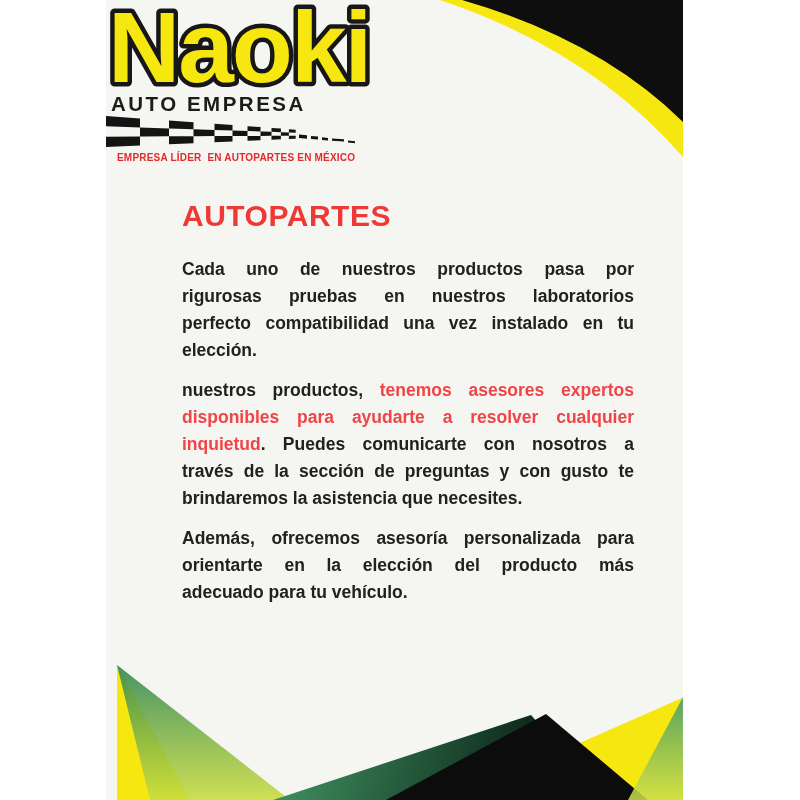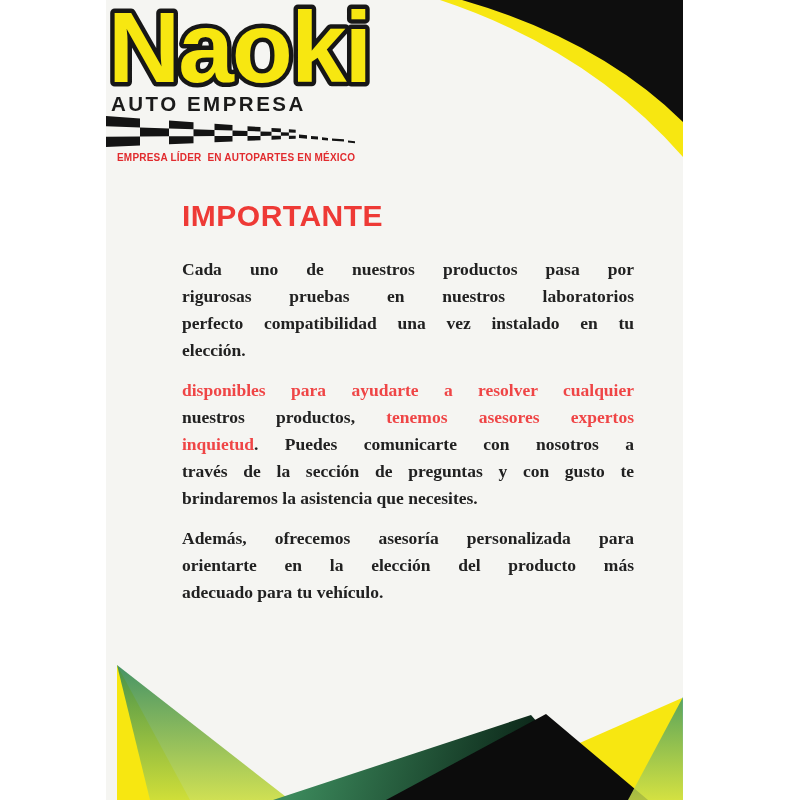--- a/index.html
+++ b/index.html
@@ -25,21 +25,21 @@
     white-space:pre;
   }
   .heading{
     position:absolute;left:182px;top:199px;
     font-size:30px;font-weight:800;color:#ee3a36;letter-spacing:0.5px;
   }
   .paragraphs{
     position:absolute;left:182px;top:256px;width:452px;
     color:#212121;font-size:17.5px;font-weight:700;
   }
-  .paragraphs .para{margin:0 0 13px 0;font-family:Liberation Serif, serif;}
+  .paragraphs .para{margin:0 0 13px 0;}
   .paragraphs .line{
     line-height:27px;height:27px;
     text-align:justify;text-align-last:justify;
     white-space:nowrap;
   }
   .paragraphs .line.last{text-align-last:left;}
   .paragraphs .red{color:#ef4546;}
 </style>
 </head>
 <body>
@@ -112,32 +112,32 @@
       <polygon points="193,19.55719402985074 201,20.157194029850743 201,23.657194029850743 193,23.05719402985074"></polygon>
       <polygon points="205,21.021194029850744 212,21.621194029850745 212,24.621194029850745 205,24.021194029850744"></polygon>
       <polygon points="216,22.363194029850746 222,22.963194029850747 222,25.56319402985075 216,24.963194029850747"></polygon>
       <polygon points="226,23.583194029850745 238,24.183194029850746 238,26.383194029850745 226,25.783194029850744"></polygon>
       <polygon points="242,25.535194029850746 249,26.135194029850748 249,28.135194029850748 242,27.535194029850746"></polygon>
     </g>
 </svg>
 
 <div class="tagline">EMPRESA LÍDER  EN AUTOPARTES EN MÉXICO</div>
 
-<div class="heading">IMPORTANTE</div>
+<div class="heading">AUTOPARTES</div>
 
 <div class="paragraphs" id="paragraphs">
     <div class="para">
       <div class="line"><span>Cada uno de nuestros productos pasa por</span></div>
       <div class="line"><span>rigurosas pruebas en nuestros laboratorios</span></div>
       <div class="line"><span>perfecto compatibilidad una vez instalado en tu</span></div>
       <div class="line last"><span>elección.</span></div>
     </div>
     <div class="para">
+      <div class="line"><span>nuestros productos, </span><span class="red">tenemos asesores expertos</span></div>
       <div class="line"><span class="red">disponibles para ayudarte a resolver cualquier</span></div>
-      <div class="line"><span>nuestros productos, </span><span class="red">tenemos asesores expertos</span></div>
       <div class="line"><span class="red">inquietud</span><span>. Puedes comunicarte con nosotros a</span></div>
       <div class="line"><span>través de la sección de preguntas y con gusto te</span></div>
       <div class="line last"><span>brindaremos la asistencia que necesites.</span></div>
     </div>
     <div class="para">
       <div class="line"><span>Además, ofrecemos asesoría personalizada para</span></div>
       <div class="line"><span>orientarte en la elección del producto más</span></div>
       <div class="line last"><span>adecuado para tu vehículo.</span></div>
     </div>
   </div>

